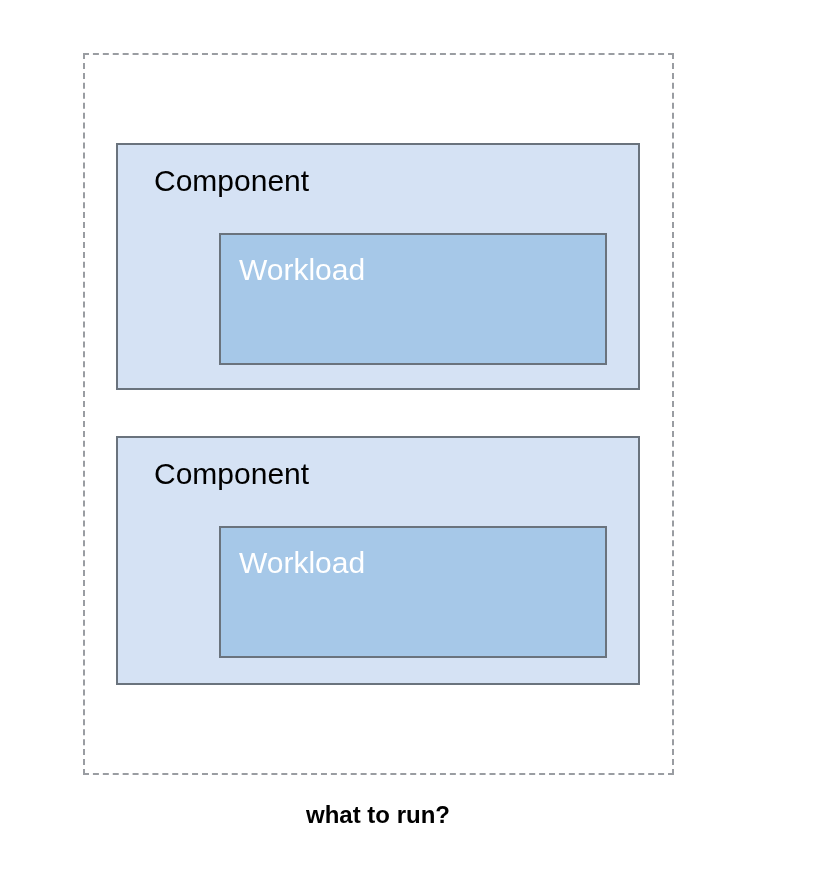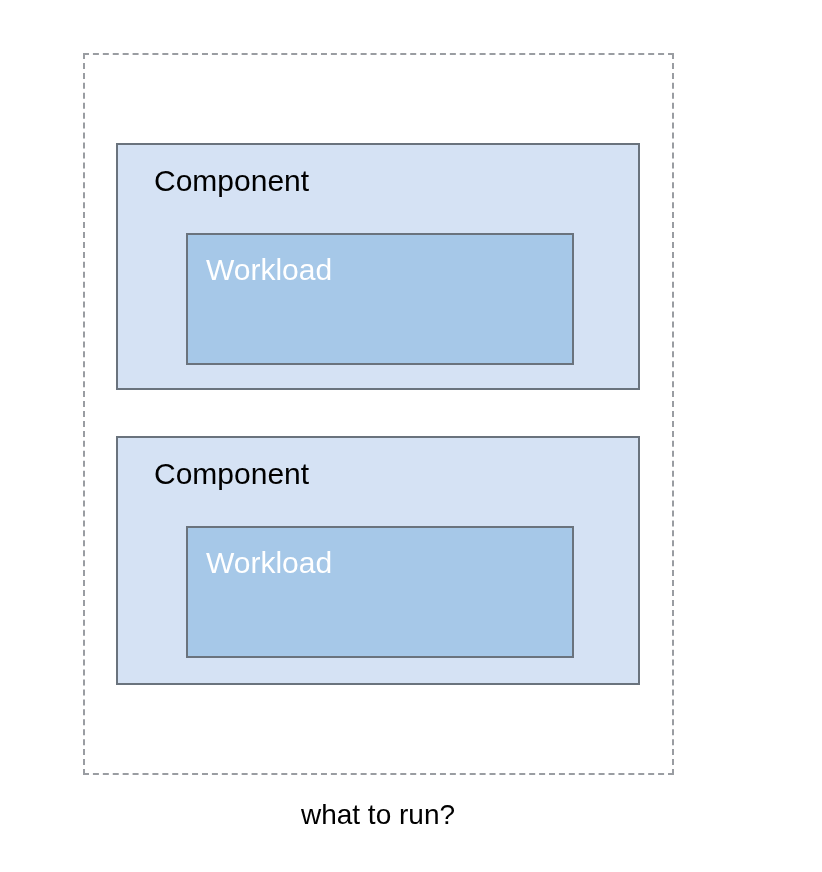--- a/index.html
+++ b/index.html
@@ -58,43 +58,44 @@
   
   .workload {
     position: absolute;
     box-sizing: border-box;
     background: #a6c8e8;
     border: 2px solid #6a737d;
     left: 68px;
     width: 388px;
     height: 132px;
   }
-  .workload-inner-top { top: 88px; }
+  .workload-inner-top { top: 88px; margin-left: 33px; }
 
   .workload-label {
     position: absolute;
     left: 18px;
     top: 18px;
     font-size: 30px;
     line-height: 34px;
     color: #ffffff;
     white-space: nowrap;
   }
 
   
   .caption {
     position: absolute;
     left: 0;
     top: 798px;
     width: 756px;
     text-align: center;
-    font-size: 28px;
+    font-size: 24px;
     line-height: 34px;
     color: #000000;
     white-space: nowrap;
+    font-weight: bold;
   }
 </style>
 </head>
 <body>
 
 <div id="canvas">
 
   <div class="boundary"></div>
 
   <div class="component component-1">

